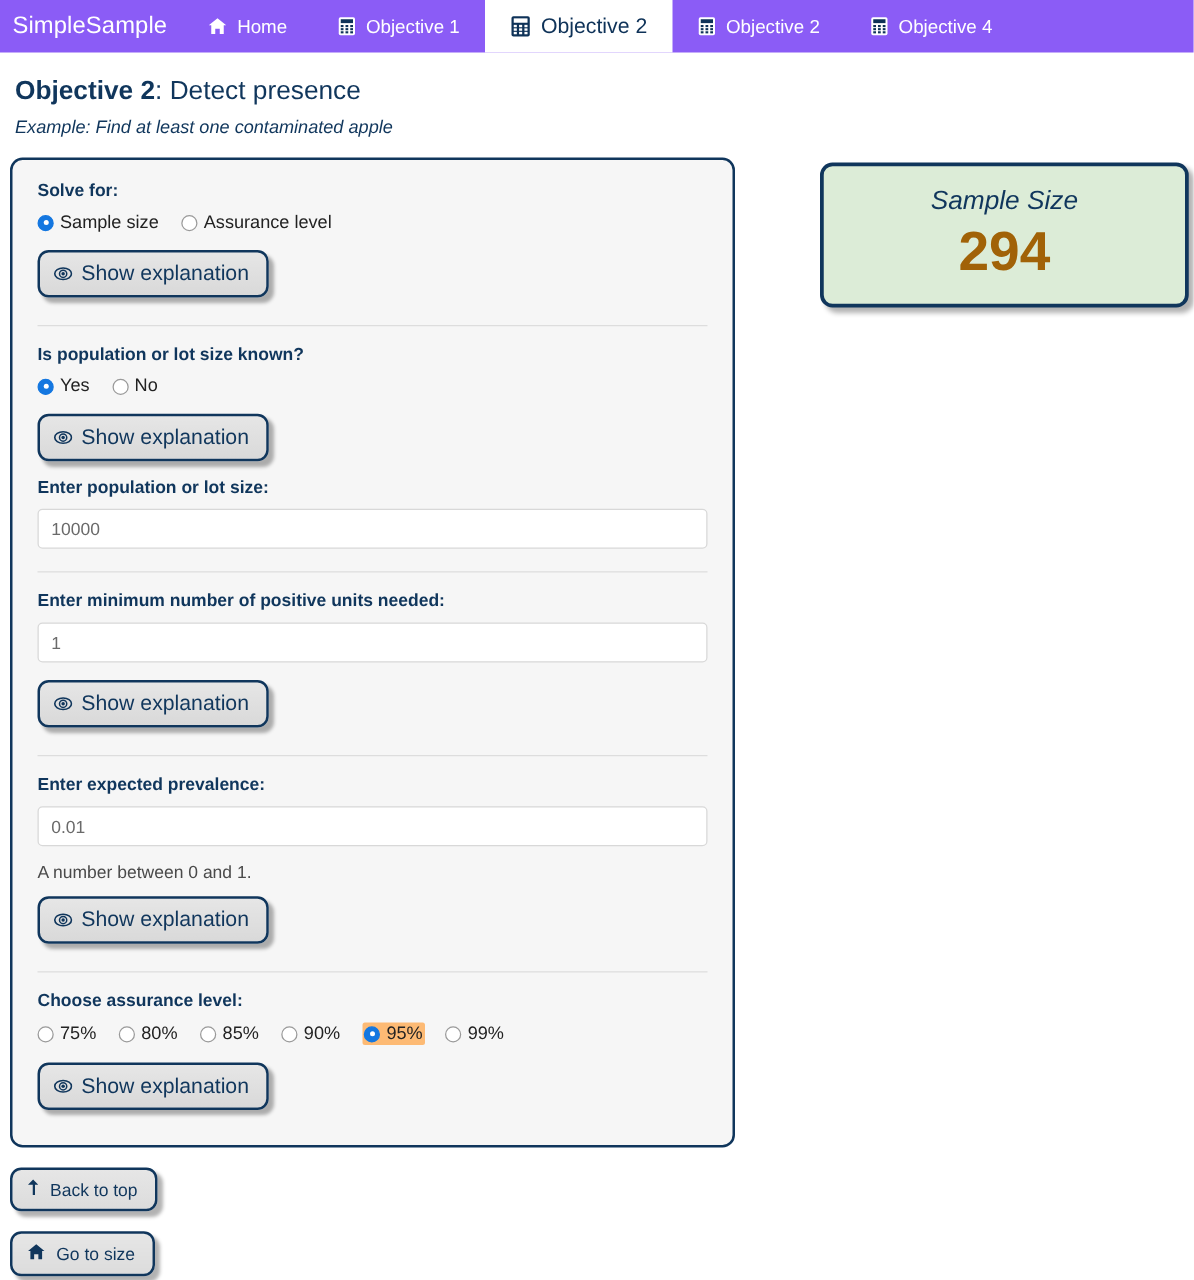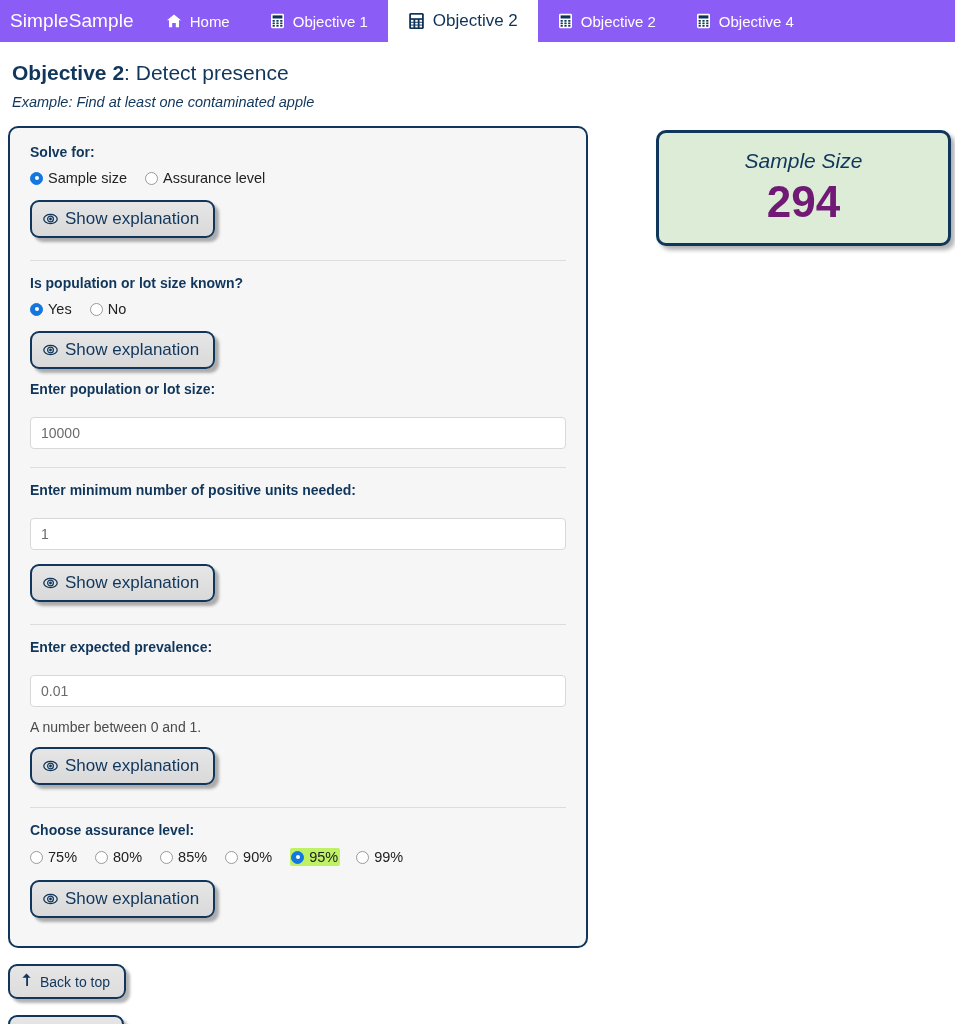--- a/index.html
+++ b/index.html
@@ -95,21 +95,21 @@
   }
   .radio-opt {
     display: inline-flex;
     align-items: center;
     gap: 5px;
     margin-right: 12px;
     font-size: 14.5px;
     color: #222222;
   }
   .radio-opt.focused {
-    background: #bef264;
+    background: #fdba74;
     border-radius: 2px;
     padding: 1px 2px 1px 1px;
     margin-right: 10px;
   }
   .rb {
     width: 13px; height: 13px;
     border-radius: 50%;
     border: 1px solid #9a9a9a;
     background: #ffffff;
     display: inline-block;
@@ -159,21 +159,20 @@
     width: 100%;
     height: 32px;
     border: 1px solid #d8d8d8;
     border-radius: 4px;
     background: #ffffff;
     color: #701a75;
     font-size: 14px;
     padding: 0 10px;
     font-family: "Liberation Sans", sans-serif;
     margin-bottom: 2px;
-    margin-top: 20px;
   }
   .text-input::placeholder { color: #6a6a6a; opacity: 1; }
   .help-text {
     font-size: 14px;
     color: #4a4a4a;
     margin: 12px 0 10px 0;
   }
 
   
   .result-wrap { margin-left: 68px; margin-top: 4px; }
@@ -188,21 +187,21 @@
   }
   .result-label {
     font-size: 21px;
     font-style: italic;
     color: #10365c;
     margin-bottom: 6px;
   }
   .result-value {
     font-size: 44px;
     font-weight: bold;
-    color: #701a75;
+    color: #a16207;
     line-height: 1.05;
   }
 
   
   .footer { margin: 16px 0 0 8px; }
   .footer-btn {
     display: inline-flex;
     align-items: center;
     gap: 8px;
     background: linear-gradient(#e6e6e6, #dcdcdc);

